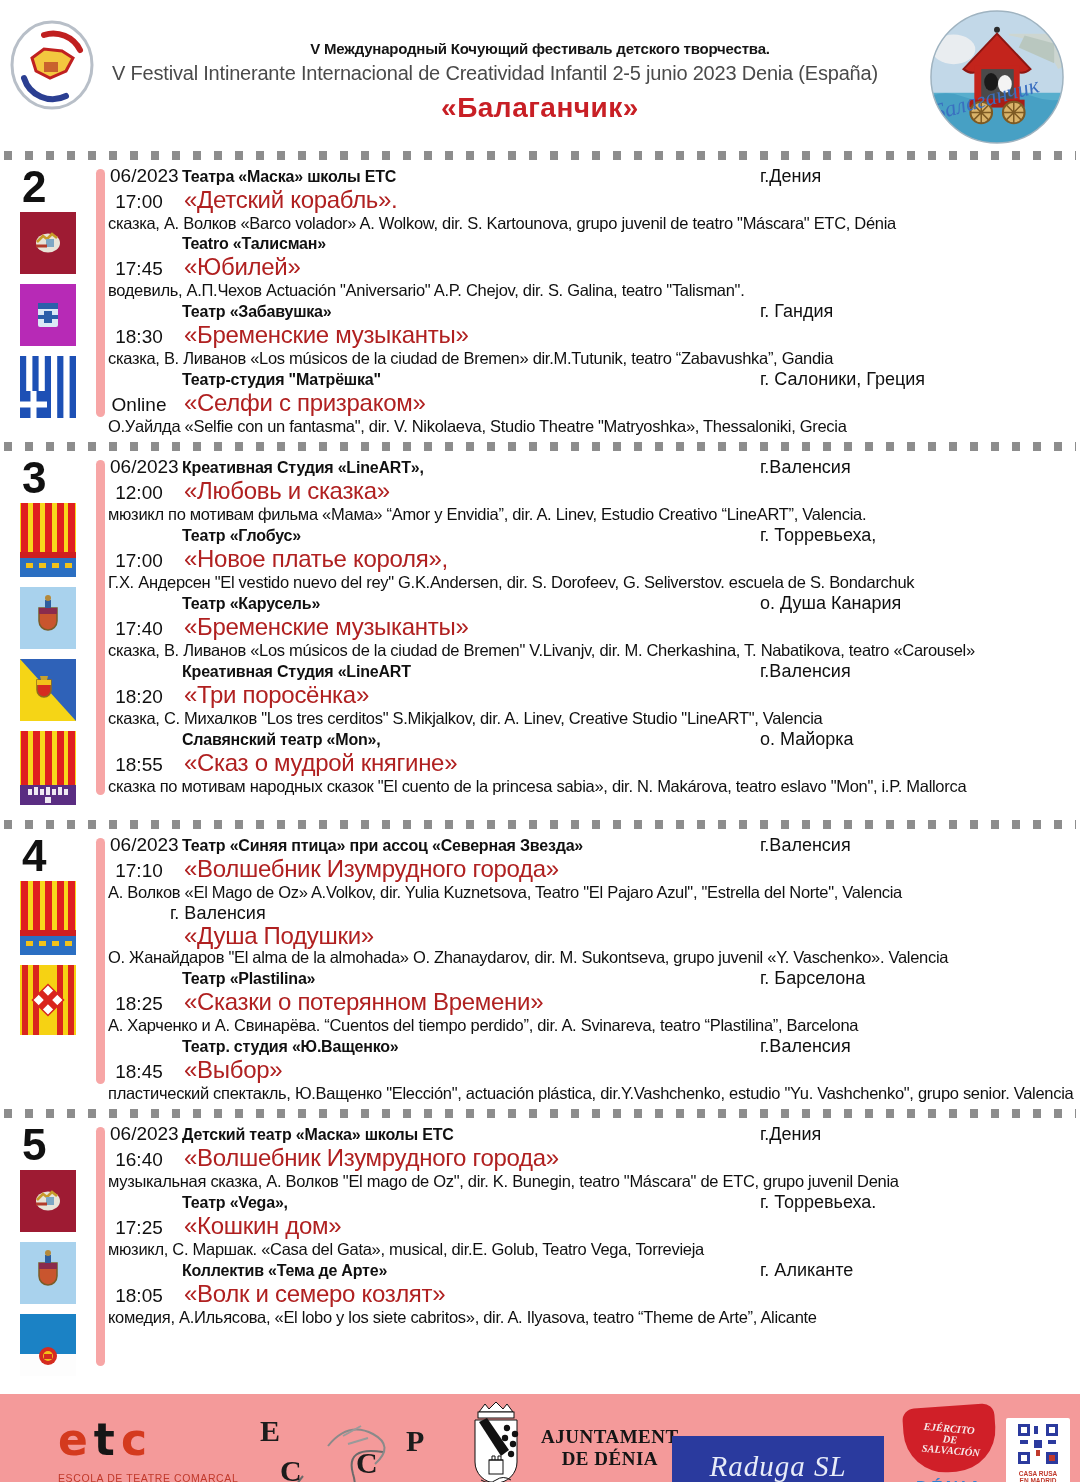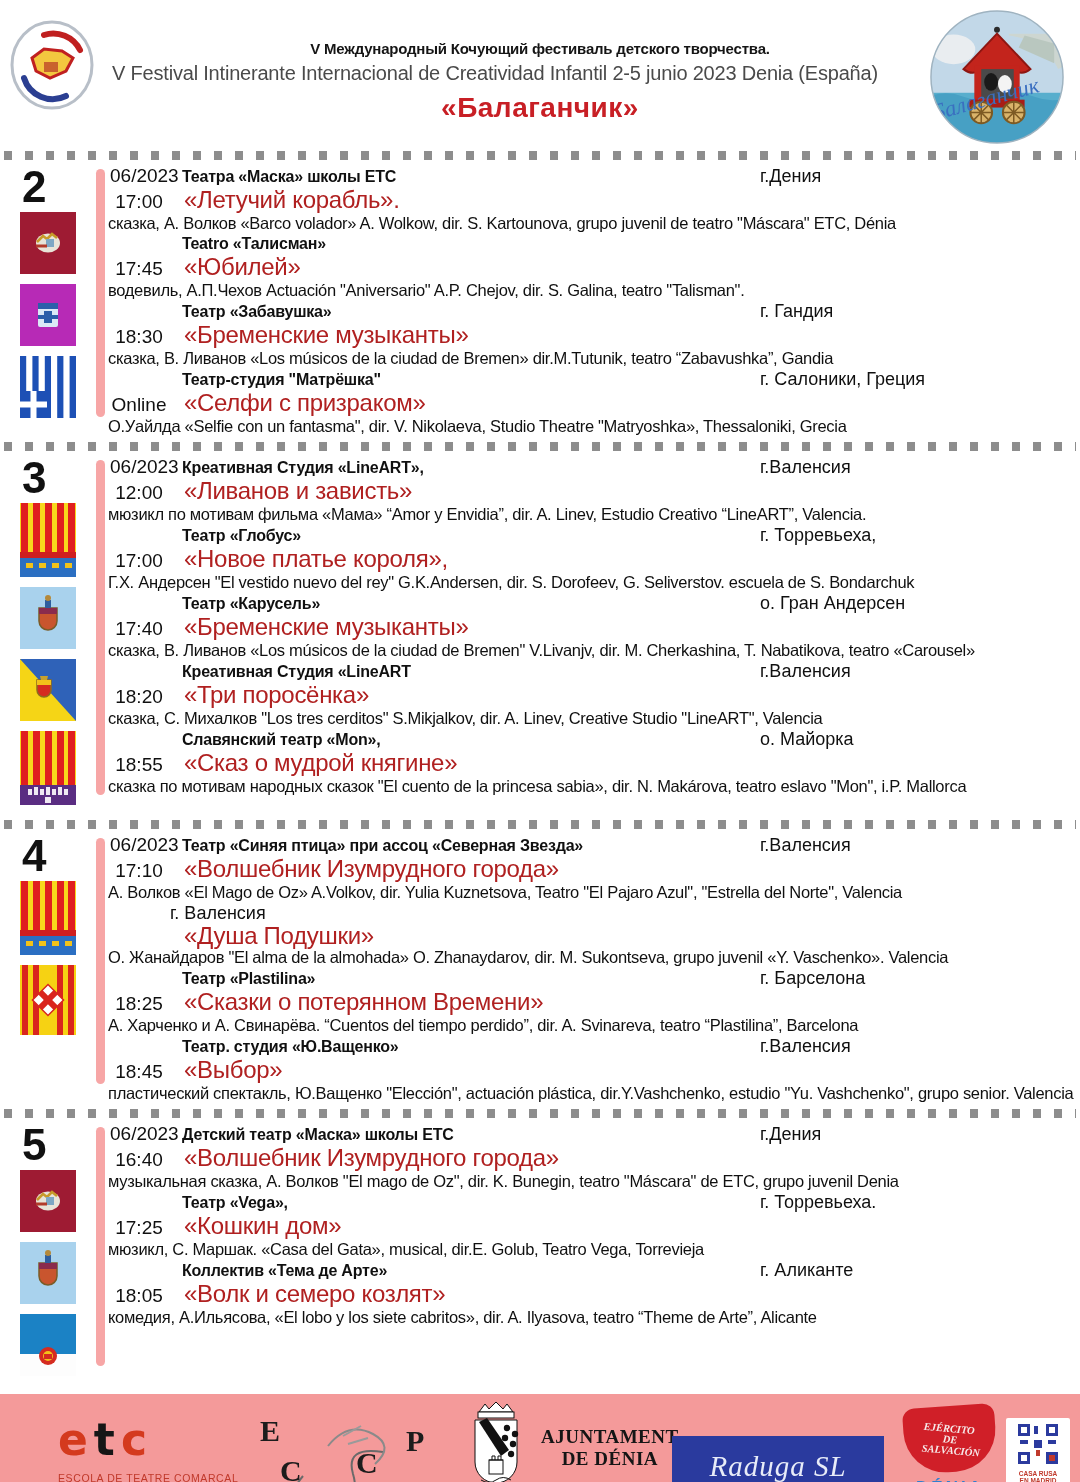--- a/index.html
+++ b/index.html
@@ -149,21 +149,21 @@
       <div class="pink-bar"></div>
       <div class="day-content">
         <div class="event">
           <div class="ev-head">
             <div class="ev-left ev-date">06/2023</div>
             <div class="ev-theater">Театра «Маска» школы ETC</div>
             <div class="ev-city">г.Дения</div>
           </div>
           <div class="ev-trow">
             <div class="ev-left ev-time">17:00</div>
-            <div class="ev-title">«Летучий корабль».</div>
+            <div class="ev-title">«Детский корабль».</div>
           </div>
           <div class="ev-desc">сказка, А. Волков «Barco volador» A. Wolkow, dir. S. Kartounova, grupo juvenil de teatro "Máscara" ETC, Dénia</div>
         </div>
         <div class="event">
           <div class="ev-head">
             <div class="ev-left ev-date"></div>
             <div class="ev-theater">Teatro «Талисман»</div>
             <div class="ev-city"></div>
           </div>
           <div class="ev-trow">
@@ -272,41 +272,41 @@
       <div class="pink-bar"></div>
       <div class="day-content">
         <div class="event">
           <div class="ev-head">
             <div class="ev-left ev-date">06/2023</div>
             <div class="ev-theater">Креативная Студия «LineART»,</div>
             <div class="ev-city">г.Валенсия</div>
           </div>
           <div class="ev-trow">
             <div class="ev-left ev-time">12:00</div>
-            <div class="ev-title">«Ливанов и зависть»</div>
+            <div class="ev-title">«Любовь и сказка»</div>
           </div>
           <div class="ev-desc">мюзикл по мотивам фильма «Мама» “Amor y Envidia”, dir. A. Linev,  Estudio Creativo “LineART”,  Valencia.</div>
         </div>
         <div class="event">
           <div class="ev-head">
             <div class="ev-left ev-date"></div>
             <div class="ev-theater">Театр «Глобус»</div>
             <div class="ev-city">г. Торревьеха,</div>
           </div>
           <div class="ev-trow">
             <div class="ev-left ev-time">17:00</div>
             <div class="ev-title">«Новое платье короля»,</div>
           </div>
           <div class="ev-desc">Г.Х. Андерсен  "El vestido nuevo del rey" G.K.Andersen, dir. S. Dorofeev, G. Seliverstov. escuela  de S. Bondarchuk</div>
         </div>
         <div class="event">
           <div class="ev-head">
             <div class="ev-left ev-date"></div>
             <div class="ev-theater">Театр «Карусель»</div>
-            <div class="ev-city">о. Гран Андерсен</div>
+            <div class="ev-city">о. Душа Канария</div>
           </div>
           <div class="ev-trow">
             <div class="ev-left ev-time">17:40</div>
             <div class="ev-title">«Бременские музыканты»</div>
           </div>
           <div class="ev-desc">сказка, В. Ливанов «Los músicos de la ciudad de Bremen" V.Livanjv, dir. M. Cherkashina, T. Nabatikova,  teatro «Carousel»</div>
         </div>
         <div class="event">
           <div class="ev-head">
             <div class="ev-left ev-date"></div>

